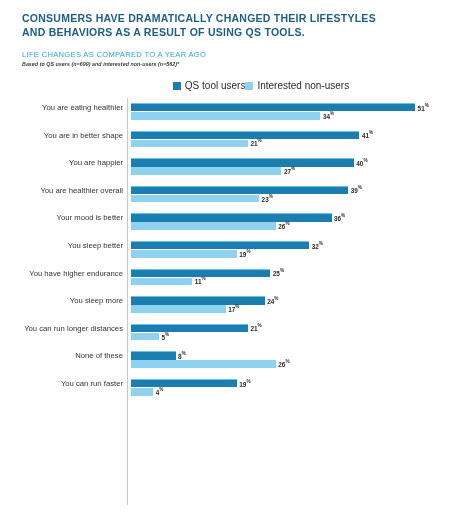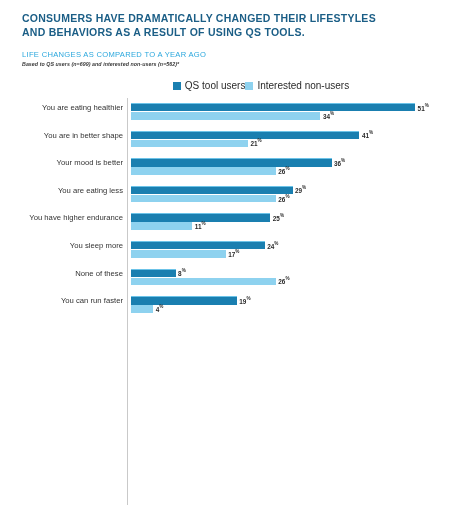--- a/index.html
+++ b/index.html
@@ -204,75 +204,108 @@
           <div class="bars">
             <div class="bar primary" style="width: 228.4px; background: rgb(26, 127, 176);">
               <span class="bar-value">41<sup>%</sup></span>
             </div>
             <div class="bar secondary" style="width: 117px; background: rgb(142, 210, 239);">
               <span class="bar-value">21<sup>%</sup></span>
             </div>
           </div>
         </div>
         <div class="row">
+          <div class="row-label">You are happier</div>
+          <div class="bars">
+            <div class="bar primary" style="width: 222.8px; background: rgb(26, 127, 176);">
+              <span class="bar-value">40<sup>%</sup></span>
+            </div>
+            <div class="bar secondary" style="width: 150.4px; background: rgb(142, 210, 239);">
+              <span class="bar-value">27<sup>%</sup></span>
+            </div>
+          </div>
+        </div>
+        <div class="row">
+          <div class="row-label">You are healthier overall</div>
+          <div class="bars">
+            <div class="bar primary" style="width: 217.2px; background: rgb(26, 127, 176);">
+              <span class="bar-value">39<sup>%</sup></span>
+            </div>
+            <div class="bar secondary" style="width: 128.1px; background: rgb(142, 210, 239);">
+              <span class="bar-value">23<sup>%</sup></span>
+            </div>
+          </div>
+        </div>
+        <div class="row">
           <div class="row-label">Your mood is better</div>
           <div class="bars">
             <div class="bar primary" style="width: 200.5px; background: rgb(26, 127, 176);">
               <span class="bar-value">36<sup>%</sup></span>
             </div>
             <div class="bar secondary" style="width: 144.8px; background: rgb(142, 210, 239);">
               <span class="bar-value">26<sup>%</sup></span>
             </div>
           </div>
         </div>
         <div class="row">
-          <div class="row-label">You are eating less</div>
-          <div class="bars">
-            <div class="bar primary" style="width: 161.5px; background: rgb(26, 127, 176);">
-              <span class="bar-value">29<sup>%</sup></span>
+          <div class="row-label">You sleep better</div>
+          <div class="bars">
+            <div class="bar primary" style="width: 178.2px; background: rgb(26, 127, 176);">
+              <span class="bar-value">32<sup>%</sup></span>
+            </div>
+            <div class="bar secondary" style="width: 105.8px; background: rgb(142, 210, 239);">
+              <span class="bar-value">19<sup>%</sup></span>
+            </div>
+          </div>
+        </div>
+        <div class="row">
+          <div class="row-label">You have higher endurance</div>
+          <div class="bars">
+            <div class="bar primary" style="width: 139.3px; background: rgb(26, 127, 176);">
+              <span class="bar-value">25<sup>%</sup></span>
+            </div>
+            <div class="bar secondary" style="width: 61.3px; background: rgb(142, 210, 239);">
+              <span class="bar-value">11<sup>%</sup></span>
+            </div>
+          </div>
+        </div>
+        <div class="row">
+          <div class="row-label">You sleep more</div>
+          <div class="bars">
+            <div class="bar primary" style="width: 133.7px; background: rgb(26, 127, 176);">
+              <span class="bar-value">24<sup>%</sup></span>
+            </div>
+            <div class="bar secondary" style="width: 94.7px; background: rgb(142, 210, 239);">
+              <span class="bar-value">17<sup>%</sup></span>
+            </div>
+          </div>
+        </div>
+        <div class="row">
+          <div class="row-label">You can run longer distances</div>
+          <div class="bars">
+            <div class="bar primary" style="width: 117px; background: rgb(26, 127, 176);">
+              <span class="bar-value">21<sup>%</sup></span>
+            </div>
+            <div class="bar secondary" style="width: 27.9px; background: rgb(142, 210, 239);">
+              <span class="bar-value">5<sup>%</sup></span>
+            </div>
+          </div>
+        </div>
+        <div class="row">
+          <div class="row-label">None of these</div>
+          <div class="bars">
+            <div class="bar primary" style="width: 44.6px; background: rgb(26, 127, 176);">
+              <span class="bar-value">8<sup>%</sup></span>
             </div>
             <div class="bar secondary" style="width: 144.8px; background: rgb(142, 210, 239);">
               <span class="bar-value">26<sup>%</sup></span>
             </div>
           </div>
         </div>
         <div class="row">
-          <div class="row-label">You have higher endurance</div>
-          <div class="bars">
-            <div class="bar primary" style="width: 139.3px; background: rgb(26, 127, 176);">
-              <span class="bar-value">25<sup>%</sup></span>
-            </div>
-            <div class="bar secondary" style="width: 61.3px; background: rgb(142, 210, 239);">
-              <span class="bar-value">11<sup>%</sup></span>
-            </div>
-          </div>
-        </div>
-        <div class="row">
-          <div class="row-label">You sleep more</div>
-          <div class="bars">
-            <div class="bar primary" style="width: 133.7px; background: rgb(26, 127, 176);">
-              <span class="bar-value">24<sup>%</sup></span>
-            </div>
-            <div class="bar secondary" style="width: 94.7px; background: rgb(142, 210, 239);">
-              <span class="bar-value">17<sup>%</sup></span>
-            </div>
-          </div>
-        </div>
-        <div class="row">
-          <div class="row-label">None of these</div>
-          <div class="bars">
-            <div class="bar primary" style="width: 44.6px; background: rgb(26, 127, 176);">
-              <span class="bar-value">8<sup>%</sup></span>
-            </div>
-            <div class="bar secondary" style="width: 144.8px; background: rgb(142, 210, 239);">
-              <span class="bar-value">26<sup>%</sup></span>
-            </div>
-          </div>
-        </div>
-        <div class="row">
           <div class="row-label">You can run faster</div>
           <div class="bars">
             <div class="bar primary" style="width: 105.8px; background: rgb(26, 127, 176);">
               <span class="bar-value">19<sup>%</sup></span>
             </div>
             <div class="bar secondary" style="width: 22.3px; background: rgb(142, 210, 239);">
               <span class="bar-value">4<sup>%</sup></span>
             </div>
           </div>
         </div>

